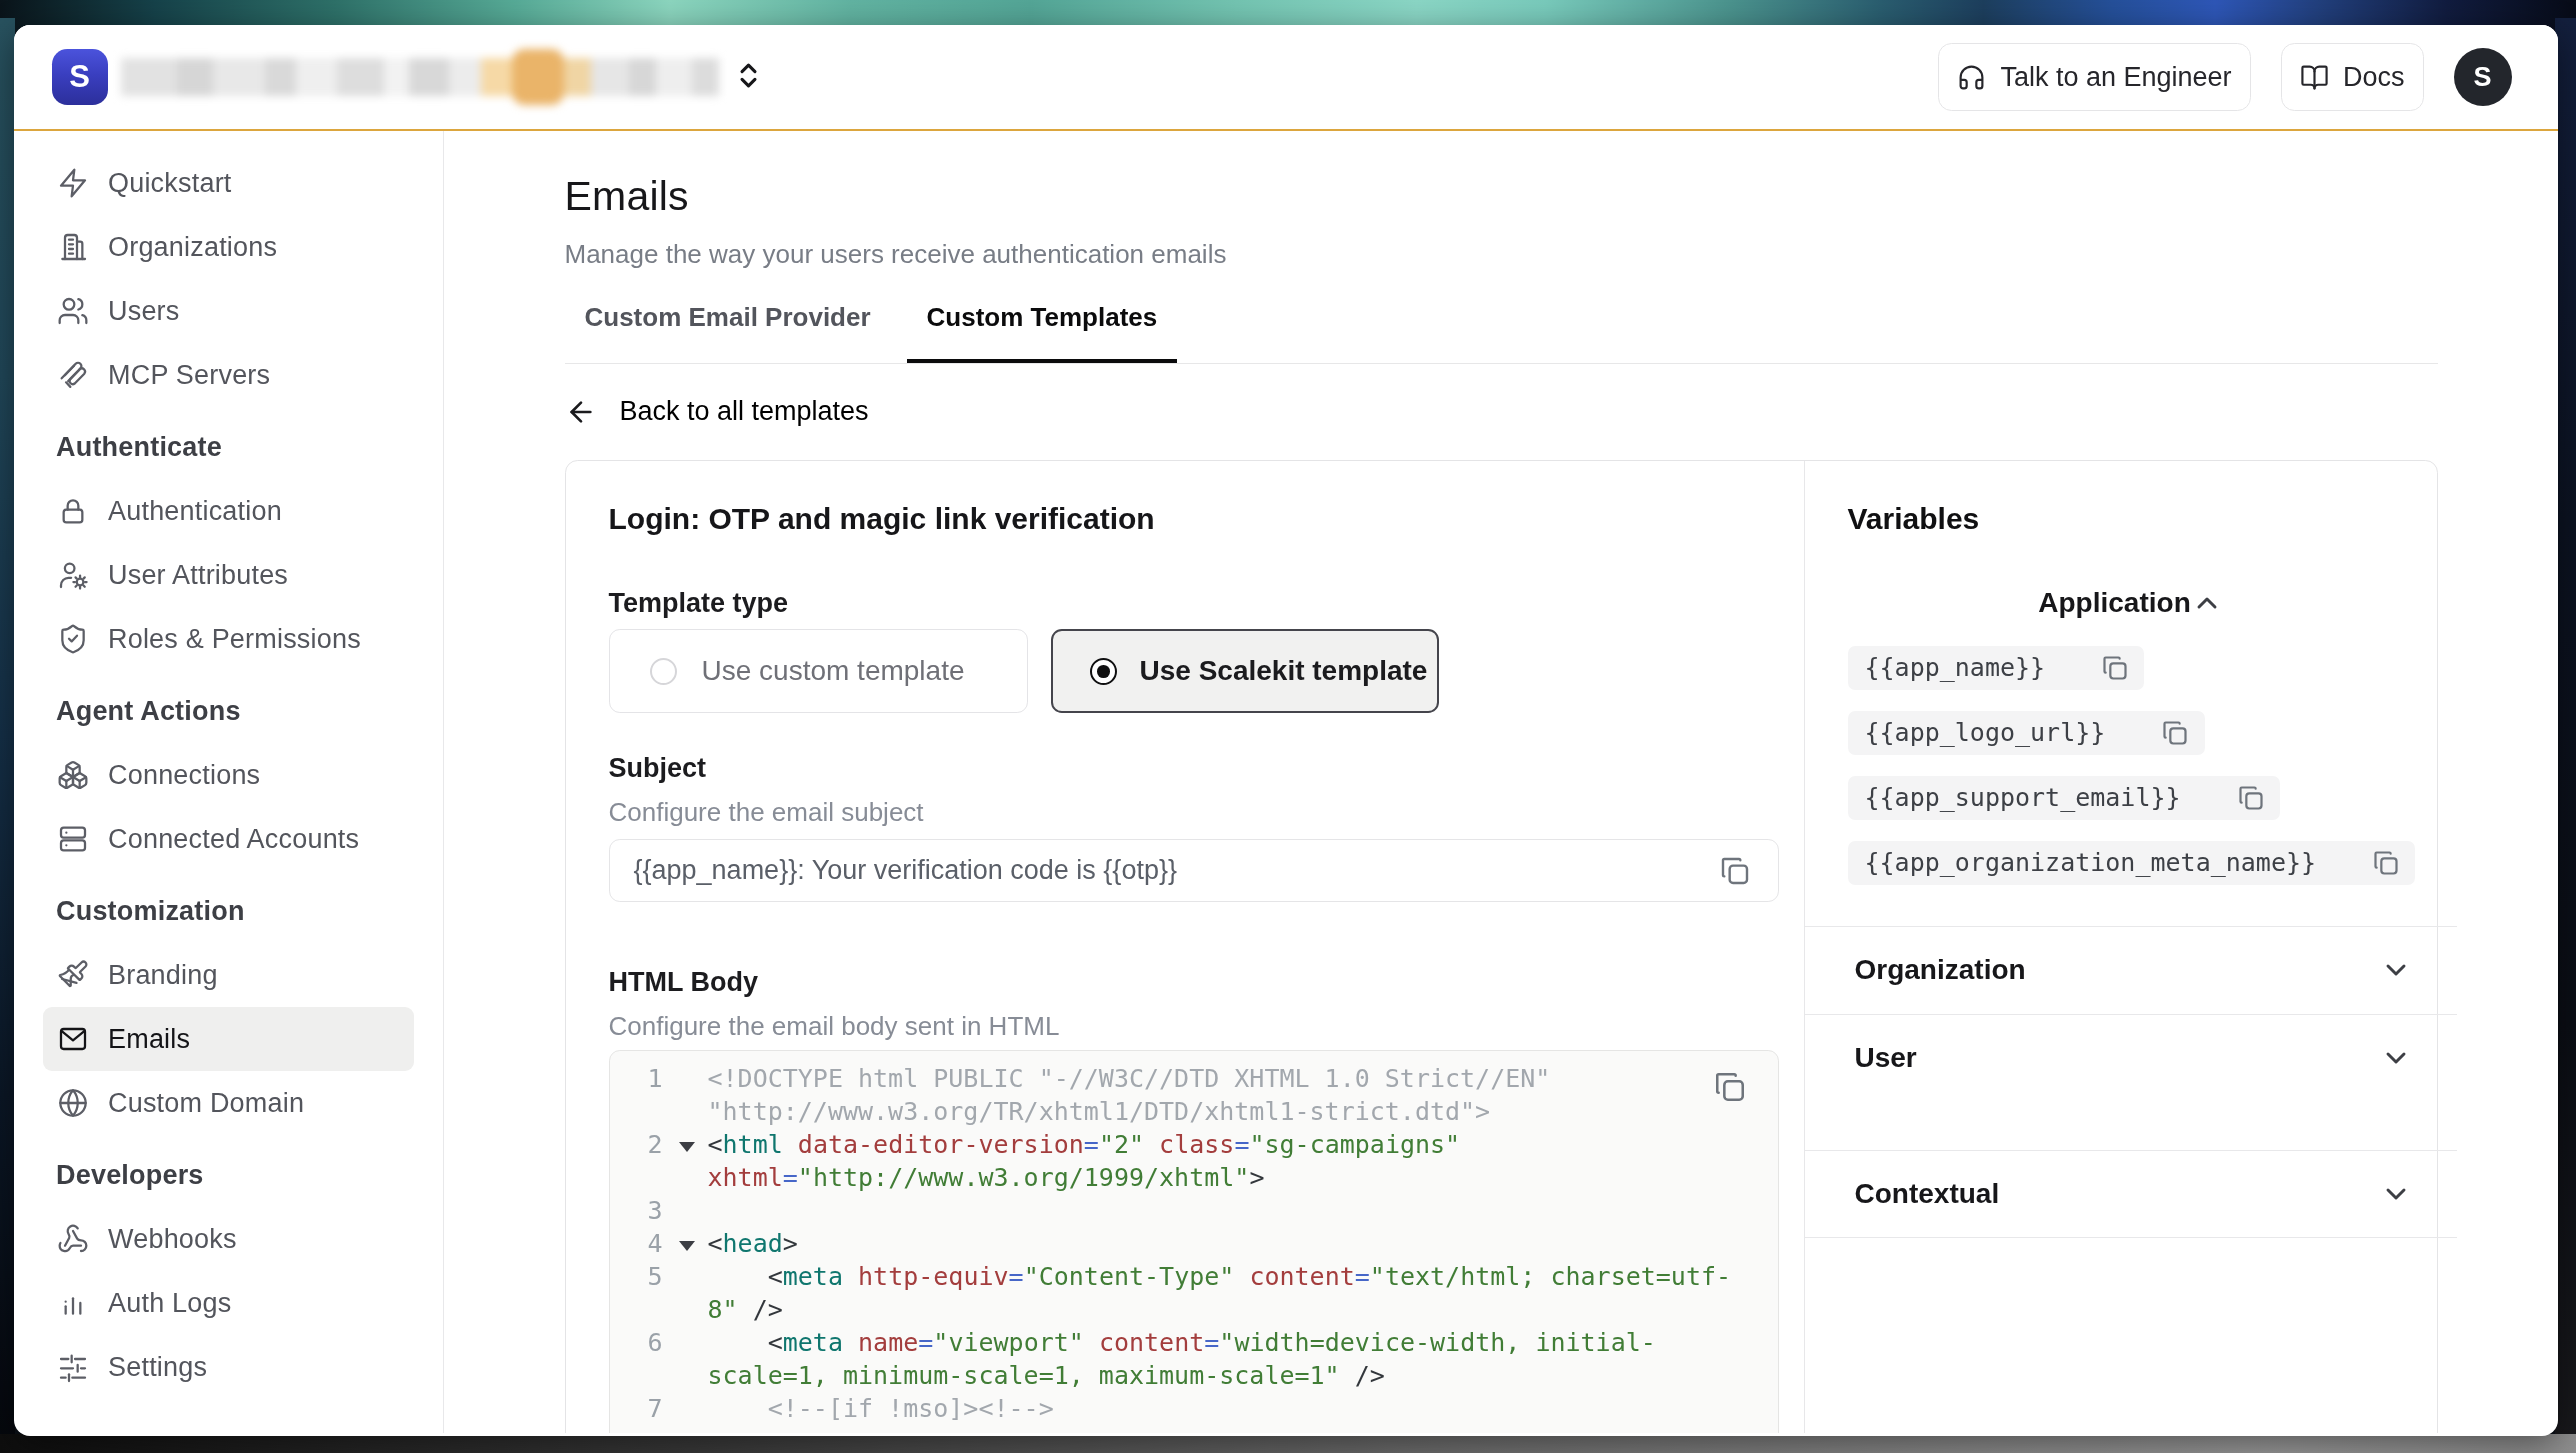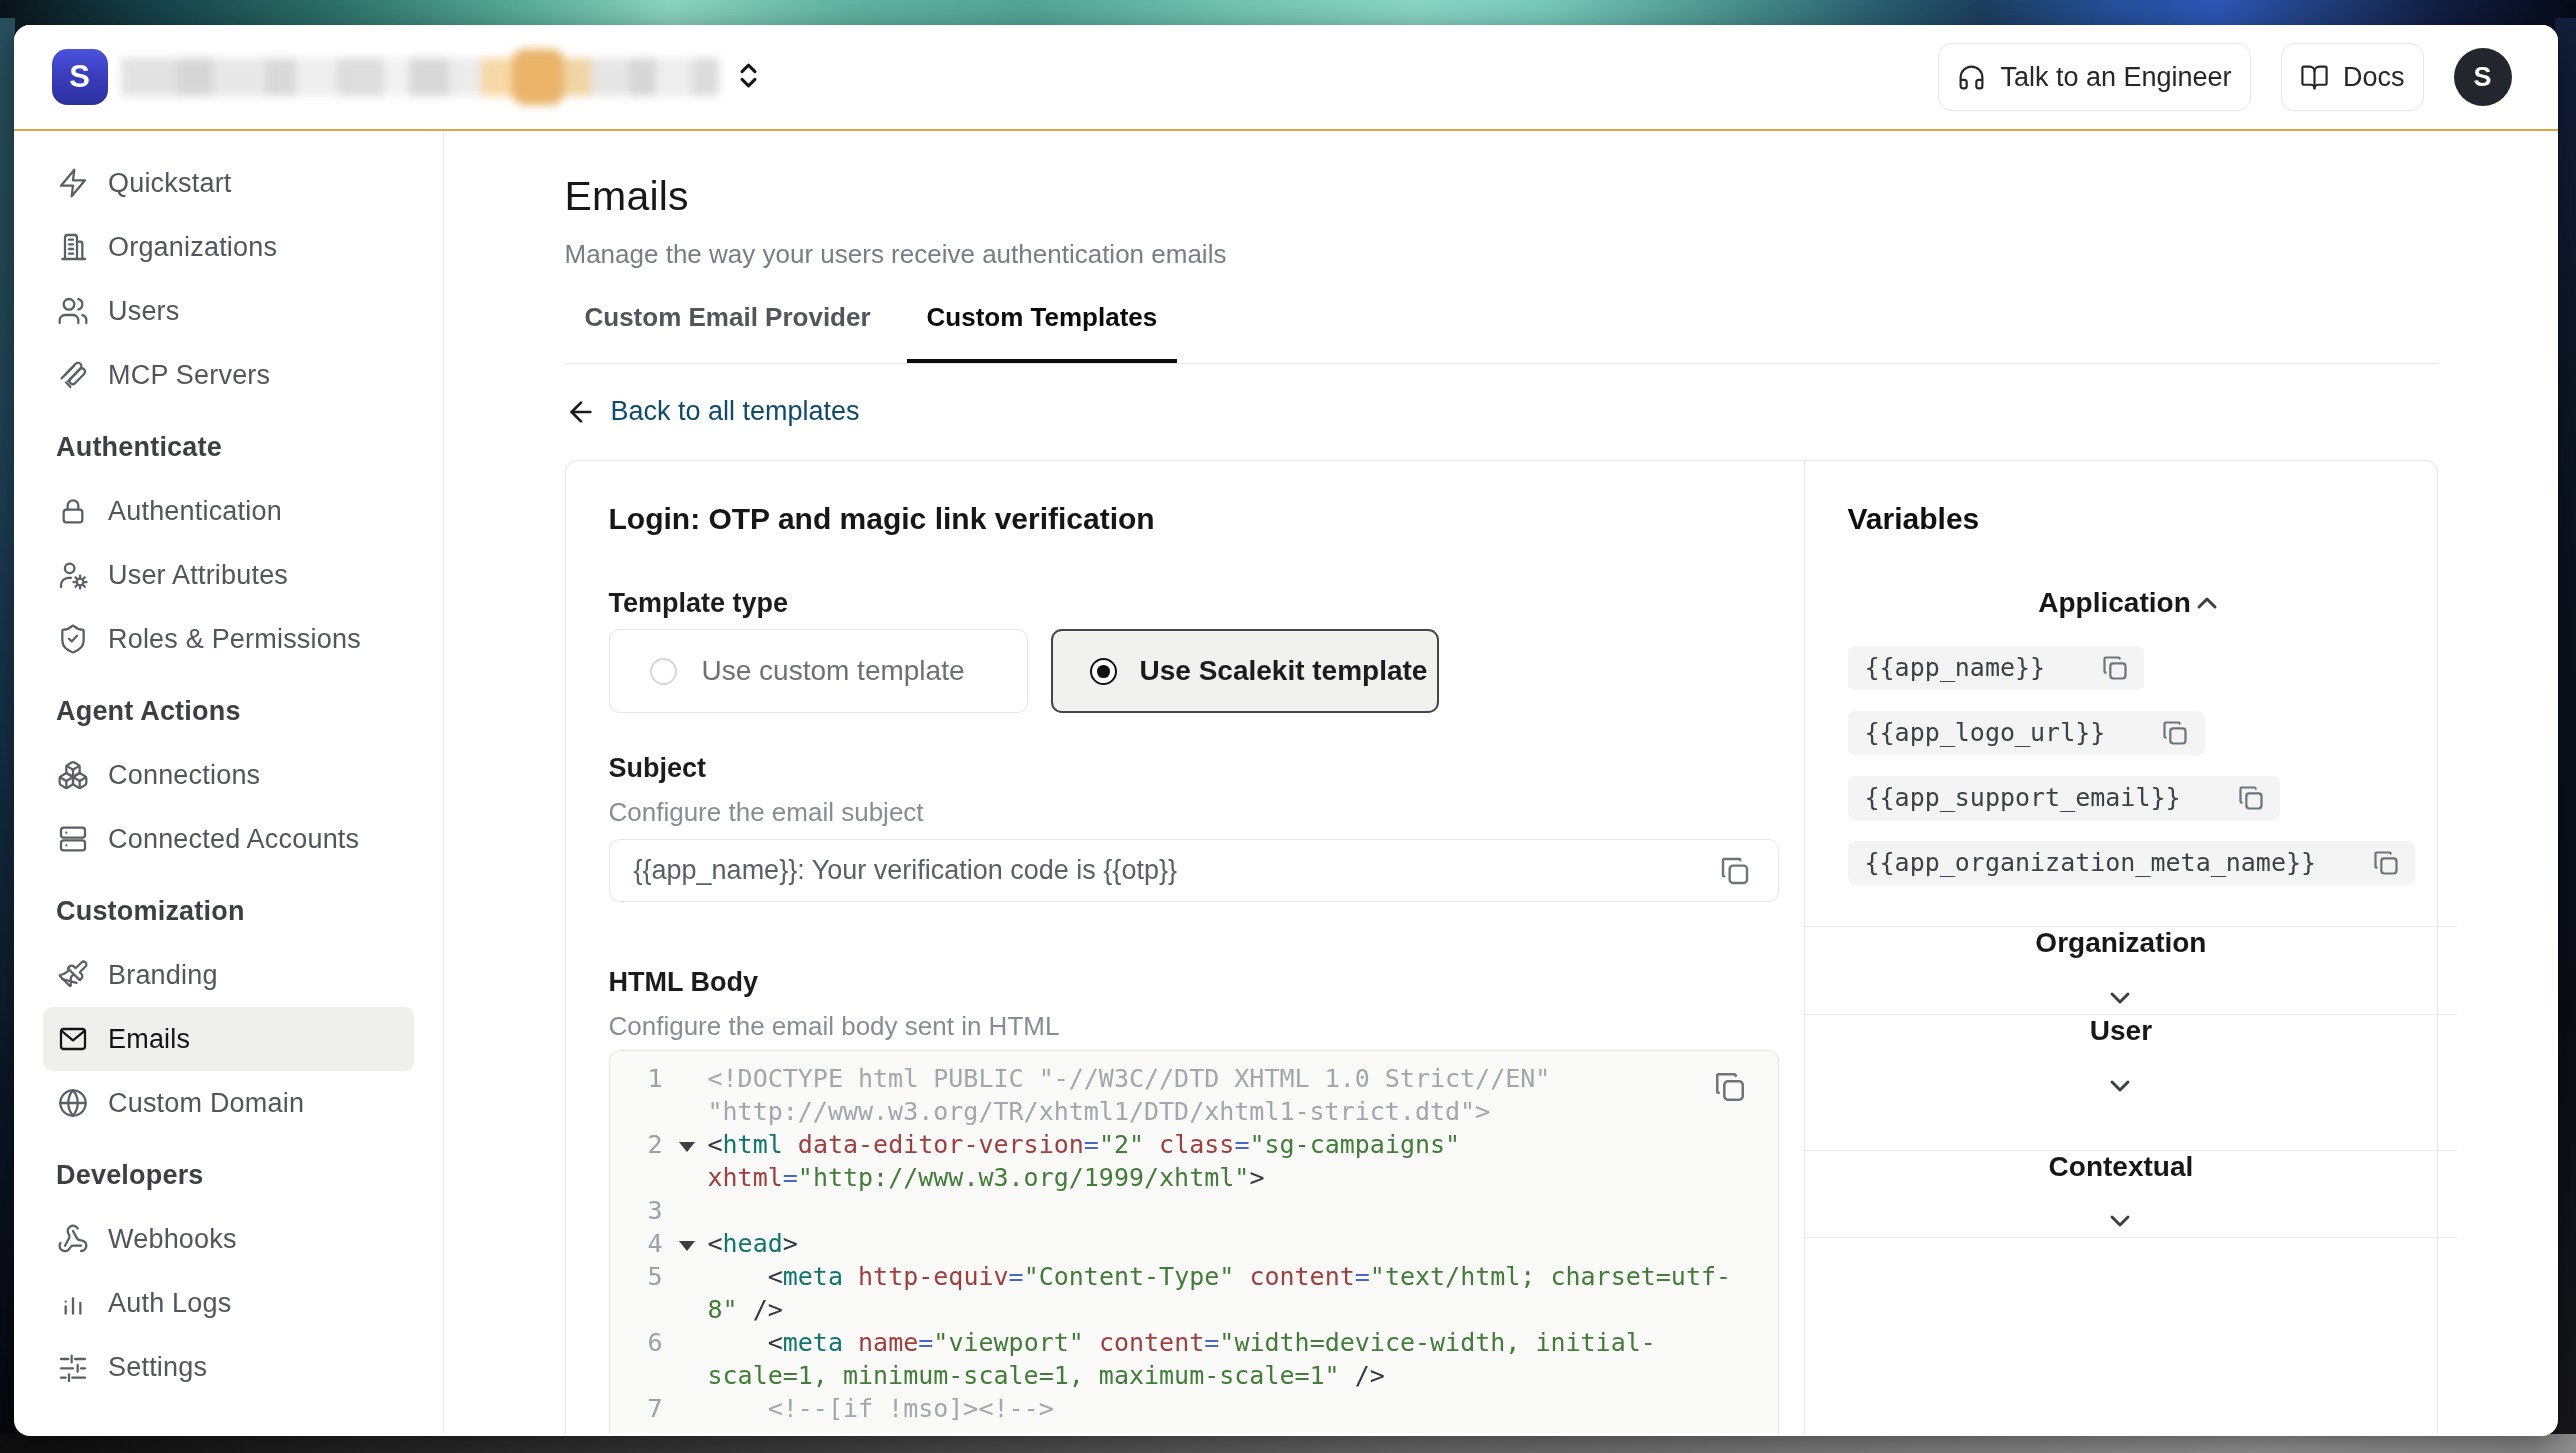--- a/index.html
+++ b/index.html
@@ -59,21 +59,21 @@
   .main { flex:1; padding:45px 120px 0 121px; overflow:hidden; }
   .page-title { font-size:41px; line-height:41px; font-weight:500; color:#17171a; letter-spacing:0.2px; }
   .page-subtitle { margin-top:23.5px; font-size:26px; line-height:27px; color:#787d86; }
 
   .tabs { margin-top:9px; height:87px; display:flex; border-bottom:1.8px solid #e7e7e8; }
   .tab { display:flex; align-items:center; padding:0 20px; font-size:26px; font-weight:600;
     color:#53555c; cursor:pointer; border-bottom:4.5px solid transparent; height:100%; }
   .tab + .tab { margin-left:16px; }
   .tab.active { color:#0b0b0c; font-weight:700; border-bottom-color:#0b0b0c; }
 
-  .back-link { margin-top:32px; display:flex; align-items:center; gap:14px; color:#0c4a6e;
+  .back-link { margin-top:32px; display:flex; align-items:center; gap:23px; color:#000000;
     font-size:27px; font-weight:500; cursor:pointer; width:max-content; }
   .back-link svg { color:#1b1b1e; }
 
   
   .card { margin-top:32px; height:1082px; border:1.8px solid #e4e4e6; border-radius:12.6px;
     display:flex; background:#fff; }
   .card-left { width:1238px; flex:none; padding:40px 25px 0 43px; }
   .card-right { flex:1; border-left:1.8px solid #e7e7e9; padding-top:0; }
 
   .tpl-heading { font-size:30px; line-height:36px; font-weight:600; color:#161619; }
@@ -127,21 +127,21 @@
   .acc-label { font-size:28px; font-weight:600; color:#17171a; }
   .acc-chev { color:#3d3f45; margin-right:1.8px; }
   .chips { margin-top:27px; margin-bottom:41px; }
   .chip { display:inline-flex; align-items:center; height:44px; background:#f4f4f5; border-radius:7.2px;
     padding:0 15.3px 0 17px; margin-bottom:21px; cursor:pointer; }
   .chip:last-child { margin-bottom:0; }
   .chip-text { font-family:"DejaVu Sans Mono", monospace; font-size:25px; color:#3d4046; }
   .chip .copy-btn { position:static; margin-left:24px; }
   .chips .chip { display:flex; width:max-content;gap:32px; }
   .acc-row { display:flex; align-items:center; justify-content:space-between;
-    padding:0 44px 0 24px; border-top:1.8px solid #e8e8ea; cursor:pointer;flex-direction:column; }
+    padding:0 44px 0 50px; border-top:1.8px solid #e8e8ea; cursor:pointer; }
   .acc-row.h98 { height:88px; }
   .acc-row.h96 { height:87px;margin-top:48px; }
   .acc-rows-end { border-top:1.8px solid #e8e8ea; }
 </style>
 </head>
 <body>
 
 <div class="bd-top"></div>
 <div class="bd-left"></div>
 <div class="bd-right"></div>

